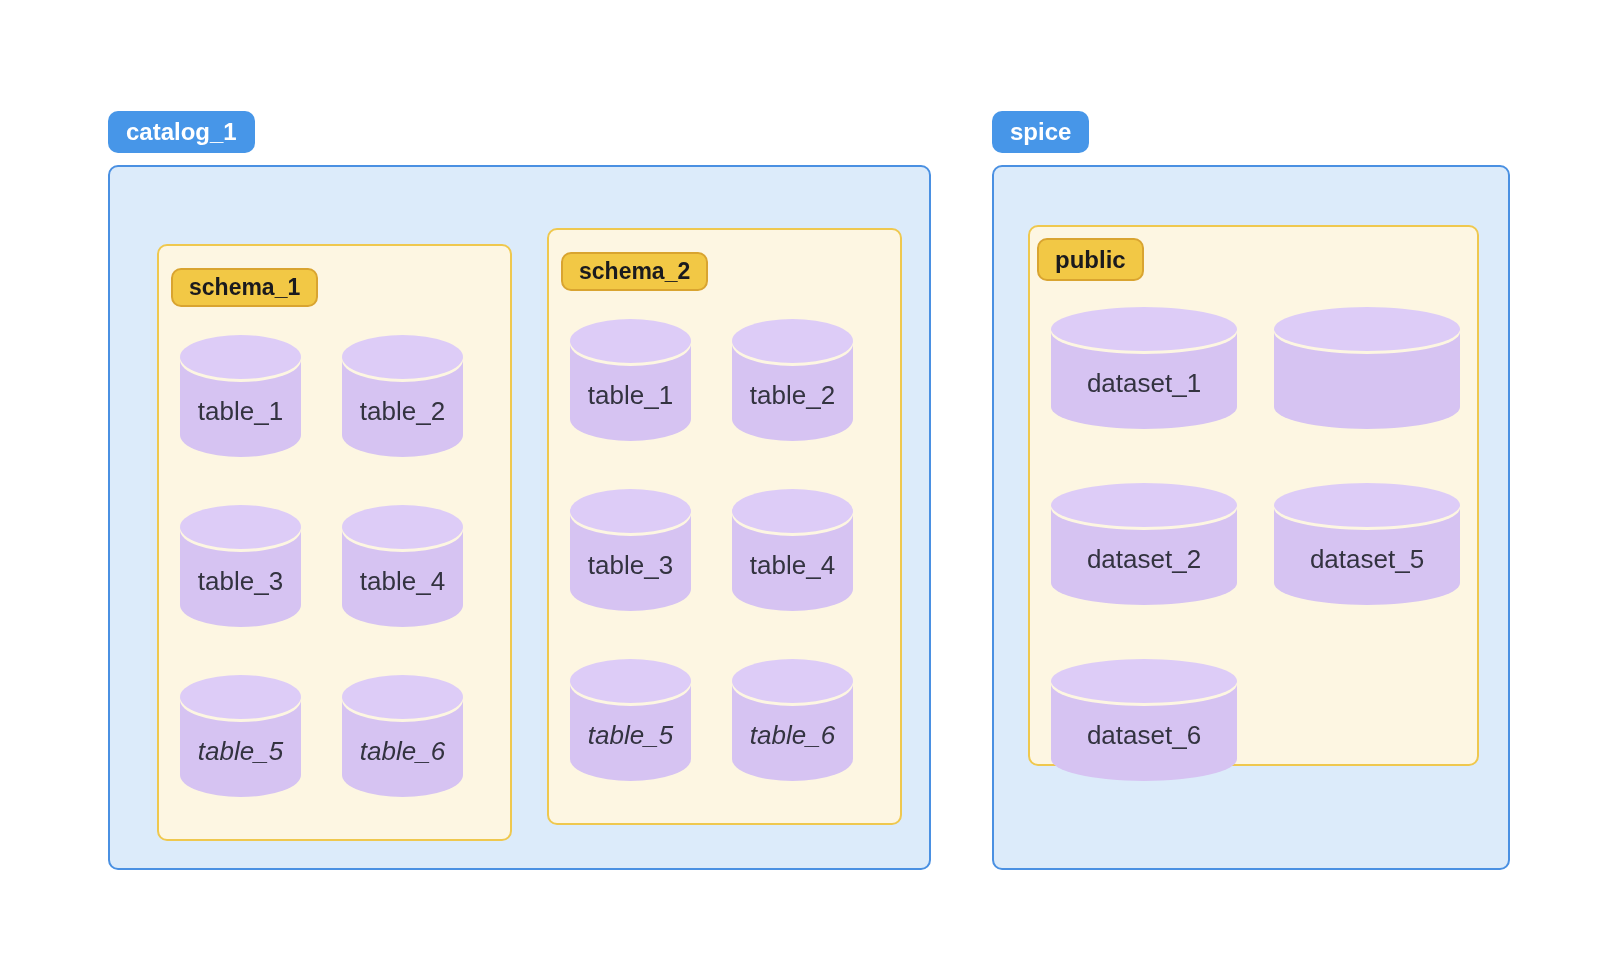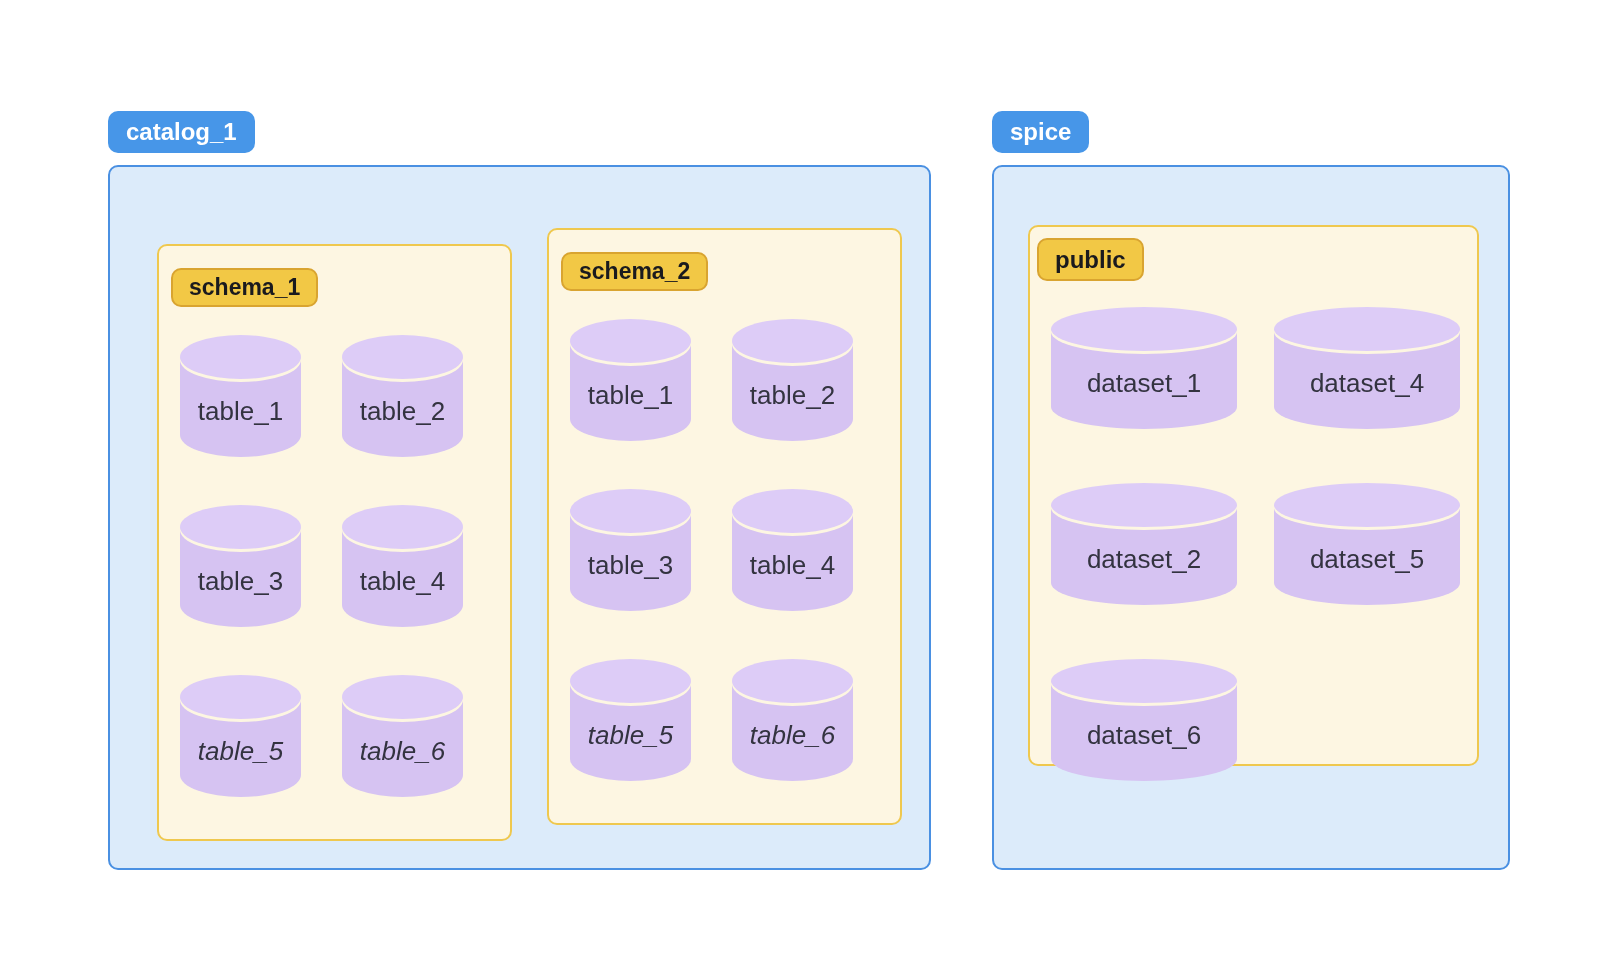--- a/index.html
+++ b/index.html
@@ -183,21 +183,20 @@
         <div class="pill pill--yellow pill--public">public</div>
         <div class="grid grid--large">
             <div class="cyl">
               <div class="cyl-top"></div>
               <div class="cyl-body"></div>
               <div class="cyl-label">dataset_1</div>
             </div>
             <div class="cyl">
               <div class="cyl-top"></div>
               <div class="cyl-body"></div>
-              <div class="cyl-label">dataset_4</div>
             </div>
             <div class="cyl">
               <div class="cyl-top"></div>
               <div class="cyl-body"></div>
               <div class="cyl-label">dataset_2</div>
             </div>
             <div class="cyl">
               <div class="cyl-top"></div>
               <div class="cyl-body"></div>
               <div class="cyl-label">dataset_5</div>

